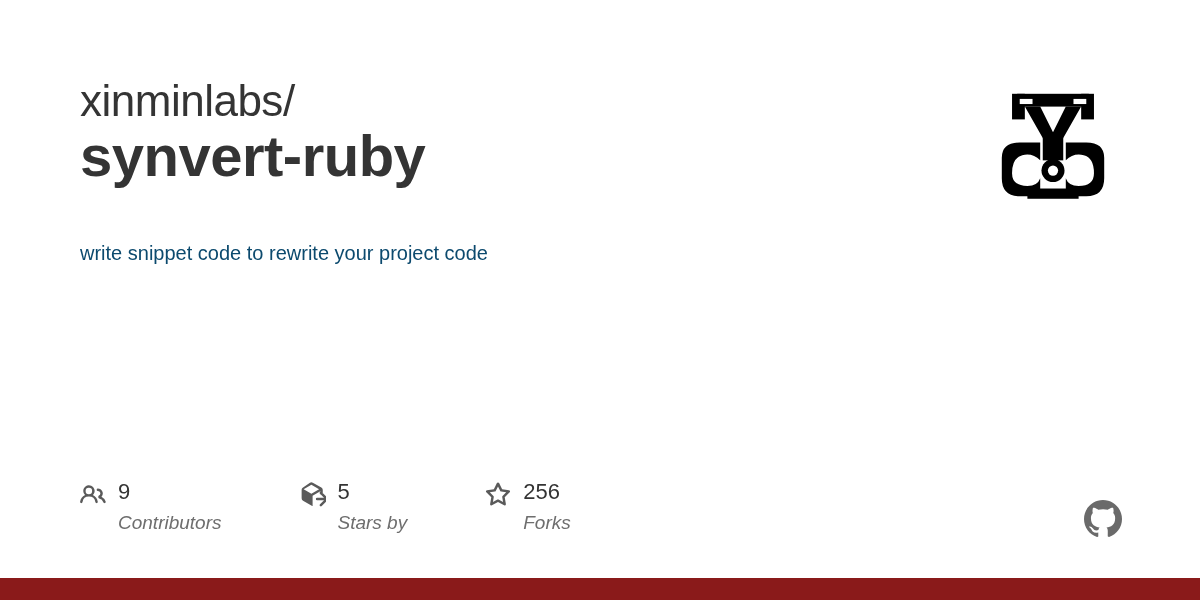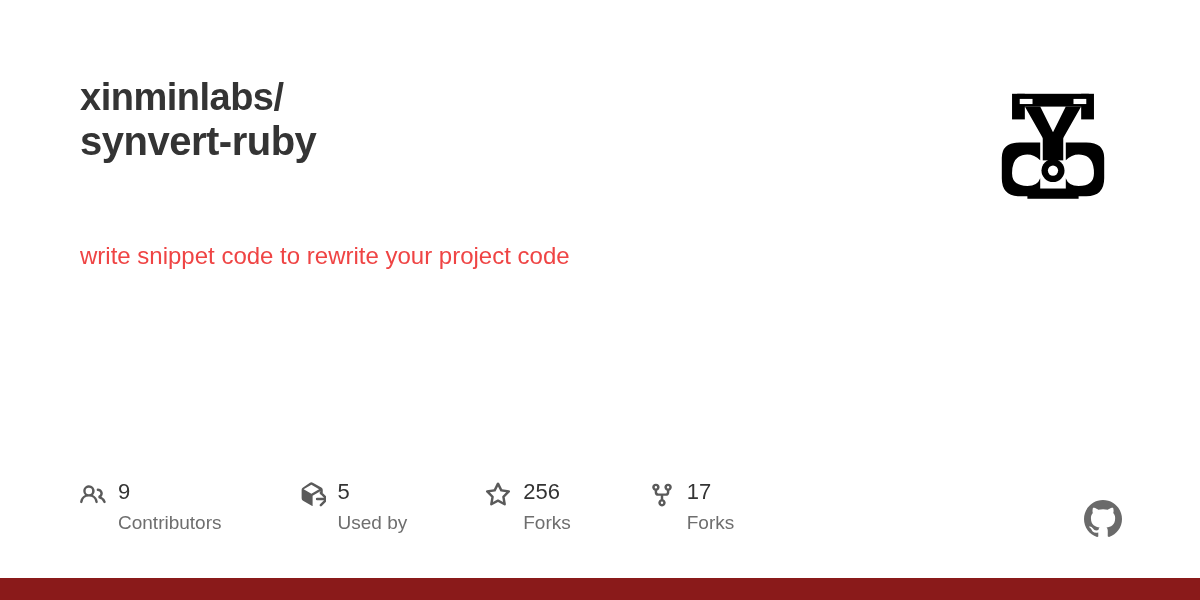--- a/index.html
+++ b/index.html
@@ -18,47 +18,47 @@
 }
 .header-row {
   display: flex;
   justify-content: space-between;
   align-items: flex-start;
 }
 .titles {
   color: #343434;
 }
 .owner {
-  font-size: 38px;
-  font-weight: 700;
+  font-size: 44px;
+  font-weight: 400;
   line-height: 1.05;
   letter-spacing: -0.5px;
 }
 .repo {
-  font-size: 40px;
+  font-size: 58px;
   font-weight: 700;
   line-height: 1.05;
   letter-spacing: -0.5px;
   margin-top: 2px;
 }
 .avatar {
   width: 134px;
   height: 134px;
   border-radius: 6px;
   display: flex;
   align-items: center;
   justify-content: center;
   background: #fff;
   flex-shrink: 0;
 }
 .avatar svg { width: 128px; height: 128px; }
 .description {
   margin-top: 30px;
-  font-size: 24px;
-  color: #ef4444;
+  font-size: 20px;
+  color: #0c4a6e;
   font-weight: 400;
 }
 .stats-row {
   position: absolute;
   left: 80px;
   bottom: 66px;
   display: flex;
   gap: 78px;
 }
 .stat {
@@ -78,20 +78,21 @@
 .stat-value {
   font-size: 22px;
   font-weight: 400;
   color: #343434;
   line-height: 1.1;
 }
 .stat-label {
   font-size: 19px;
   color: #6e6e6e;
   margin-top: 8px;
+  font-style: italic;
 }
 .gh-mark {
   position: absolute;
   right: 78px;
   bottom: 62px;
   width: 38px;
   height: 38px;
   color: #6a6a6a;
 }
 .gh-mark svg { width: 100%; height: 100%; }
@@ -153,47 +154,36 @@
     </div>
 
     <div class="stat">
       <span class="stat-icon">
         <svg viewBox="0 0 16 16" fill="currentColor">
             <path d="M6.122.392a1.75 1.75 0 0 1 1.756 0l5.25 3.045c.54.313.872.89.872 1.514V7.25a.75.75 0 0 1-1.5 0V5.677L7.75 8.432v6.384a1 1 0 0 1-.502-.13l-5.376-3.118A1.75 1.75 0 0 1 1 10.054V4.951c0-.624.332-1.201.872-1.514ZM7 1.677 2.252 4.432l4.75 2.755 4.748-2.755Zm7.78 8.053-2.47-2.47a.749.749 0 0 1 .326-1.275.749.749 0 0 1 .734.215l3.75 3.75a.75.75 0 0 1 0 1.06l-3.75 3.75a.749.749 0 0 1-1.275-.326.749.749 0 0 1 .215-.734l2.47-2.47H10.5a.75.75 0 0 1 0-1.5Z"></path>
           </svg>
       </span>
       <div class="stat-text">
         <span class="stat-value">5</span>
-        <span class="stat-label">Used by</span>
+        <span class="stat-label">Stars by</span>
       </div>
     </div>
 
     <div class="stat">
       <span class="stat-icon">
         <svg viewBox="0 0 16 16" fill="currentColor">
             <path d="M8 .25a.75.75 0 0 1 .673.418l1.882 3.815 4.21.612a.75.75 0 0 1 .416 1.279l-3.046 2.97.719 4.192a.751.751 0 0 1-1.088.791L8 12.347l-3.766 1.98a.75.75 0 0 1-1.088-.79l.72-4.194L.818 6.374a.75.75 0 0 1 .416-1.28l4.21-.611L7.327.668A.75.75 0 0 1 8 .25Zm0 2.445L6.615 5.5a.75.75 0 0 1-.564.41l-3.097.45 2.24 2.184a.75.75 0 0 1 .216.664l-.528 3.084 2.769-1.456a.75.75 0 0 1 .698 0l2.77 1.456-.53-3.084a.75.75 0 0 1 .216-.664l2.24-2.183-3.096-.45a.75.75 0 0 1-.564-.41Z"></path>
           </svg>
       </span>
       <div class="stat-text">
         <span class="stat-value">256</span>
         <span class="stat-label">Forks</span>
       </div>
     </div>
 
-    <div class="stat">
-      <span class="stat-icon">
-        <svg viewBox="0 0 16 16" fill="currentColor">
-            <path d="M5 5.372v.878c0 .414.336.75.75.75h4.5a.75.75 0 0 0 .75-.75v-.878a2.25 2.25 0 1 1 1.5 0v.878a2.25 2.25 0 0 1-2.25 2.25h-1.5v2.128a2.251 2.251 0 1 1-1.5 0V8.5h-1.5A2.25 2.25 0 0 1 3.5 6.25v-.878a2.25 2.25 0 1 1 1.5 0ZM5 3.25a.75.75 0 1 0-1.5 0 .75.75 0 0 0 1.5 0Zm6.75.75a.75.75 0 1 0 0-1.5.75.75 0 0 0 0 1.5Zm-3 8.75a.75.75 0 1 0-1.5 0 .75.75 0 0 0 1.5 0Z"></path>
-          </svg>
-      </span>
-      <div class="stat-text">
-        <span class="stat-value">17</span>
-        <span class="stat-label">Forks</span>
-      </div>
-    </div>
 
   </div>
 
   <div class="gh-mark">
     <svg viewBox="0 0 16 16" fill="currentColor">
         <path d="M8 0C3.58 0 0 3.58 0 8c0 3.54 2.29 6.53 5.47 7.59.4.07.55-.17.55-.38 0-.19-.01-.82-.01-1.49-2.01.37-2.53-.49-2.69-.94-.09-.23-.48-.94-.82-1.13-.28-.15-.68-.52-.01-.53.63-.01 1.08.58 1.23.82.72 1.21 1.87.87 2.33.66.07-.52.28-.87.51-1.07-1.78-.2-3.64-.89-3.64-3.95 0-.87.31-1.59.82-2.15-.08-.2-.36-1.02.08-2.12 0 0 .67-.21 2.2.82.64-.18 1.32-.27 2-.27.68 0 1.36.09 2 .27 1.53-1.04 2.2-.82 2.2-.82.44 1.1.16 1.92.08 2.12.51.56.82 1.27.82 2.15 0 3.07-1.87 3.75-3.65 3.95.29.25.54.73.54 1.48 0 1.07-.01 1.93-.01 2.2 0 .21.15.46.55.38A8.013 8.013 0 0 0 16 8c0-4.42-3.58-8-8-8z"></path>
       </svg>
   </div>
 
 </div>

